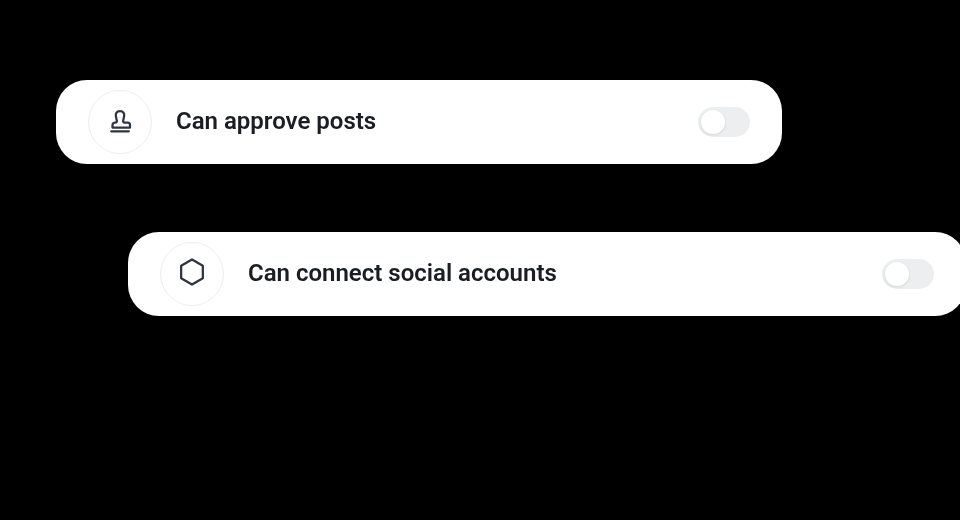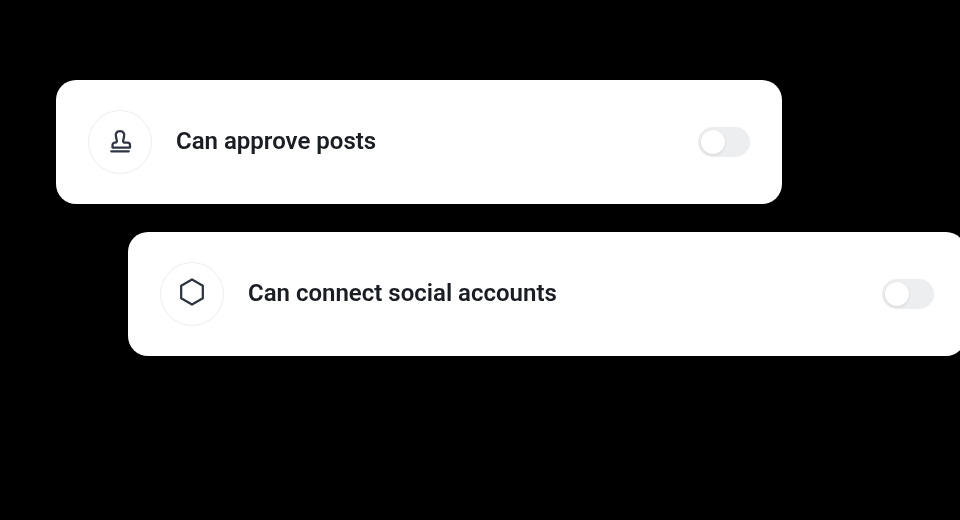--- a/index.html
+++ b/index.html
@@ -10,22 +10,22 @@
     body {
       width: 960px;
       height: 520px;
       background: #000000;
       font-family: -apple-system, BlinkMacSystemFont, 'Segoe UI', Roboto, Helvetica, Arial, sans-serif;
       position: relative;
     }
     .card {
       position: absolute;
       background: #ffffff;
-      border-radius: 20px;
-      padding: 30px 32px;
+      border-radius: 31px;
+      padding: 10px 32px;
       display: flex;
       align-items: center;
       gap: 24px;
       box-shadow: 0 2px 8px rgba(0,0,0,0.04);
     }
     .card-1 {
       left: 56px;
       top: 80px;
       width: 726px;
     }

